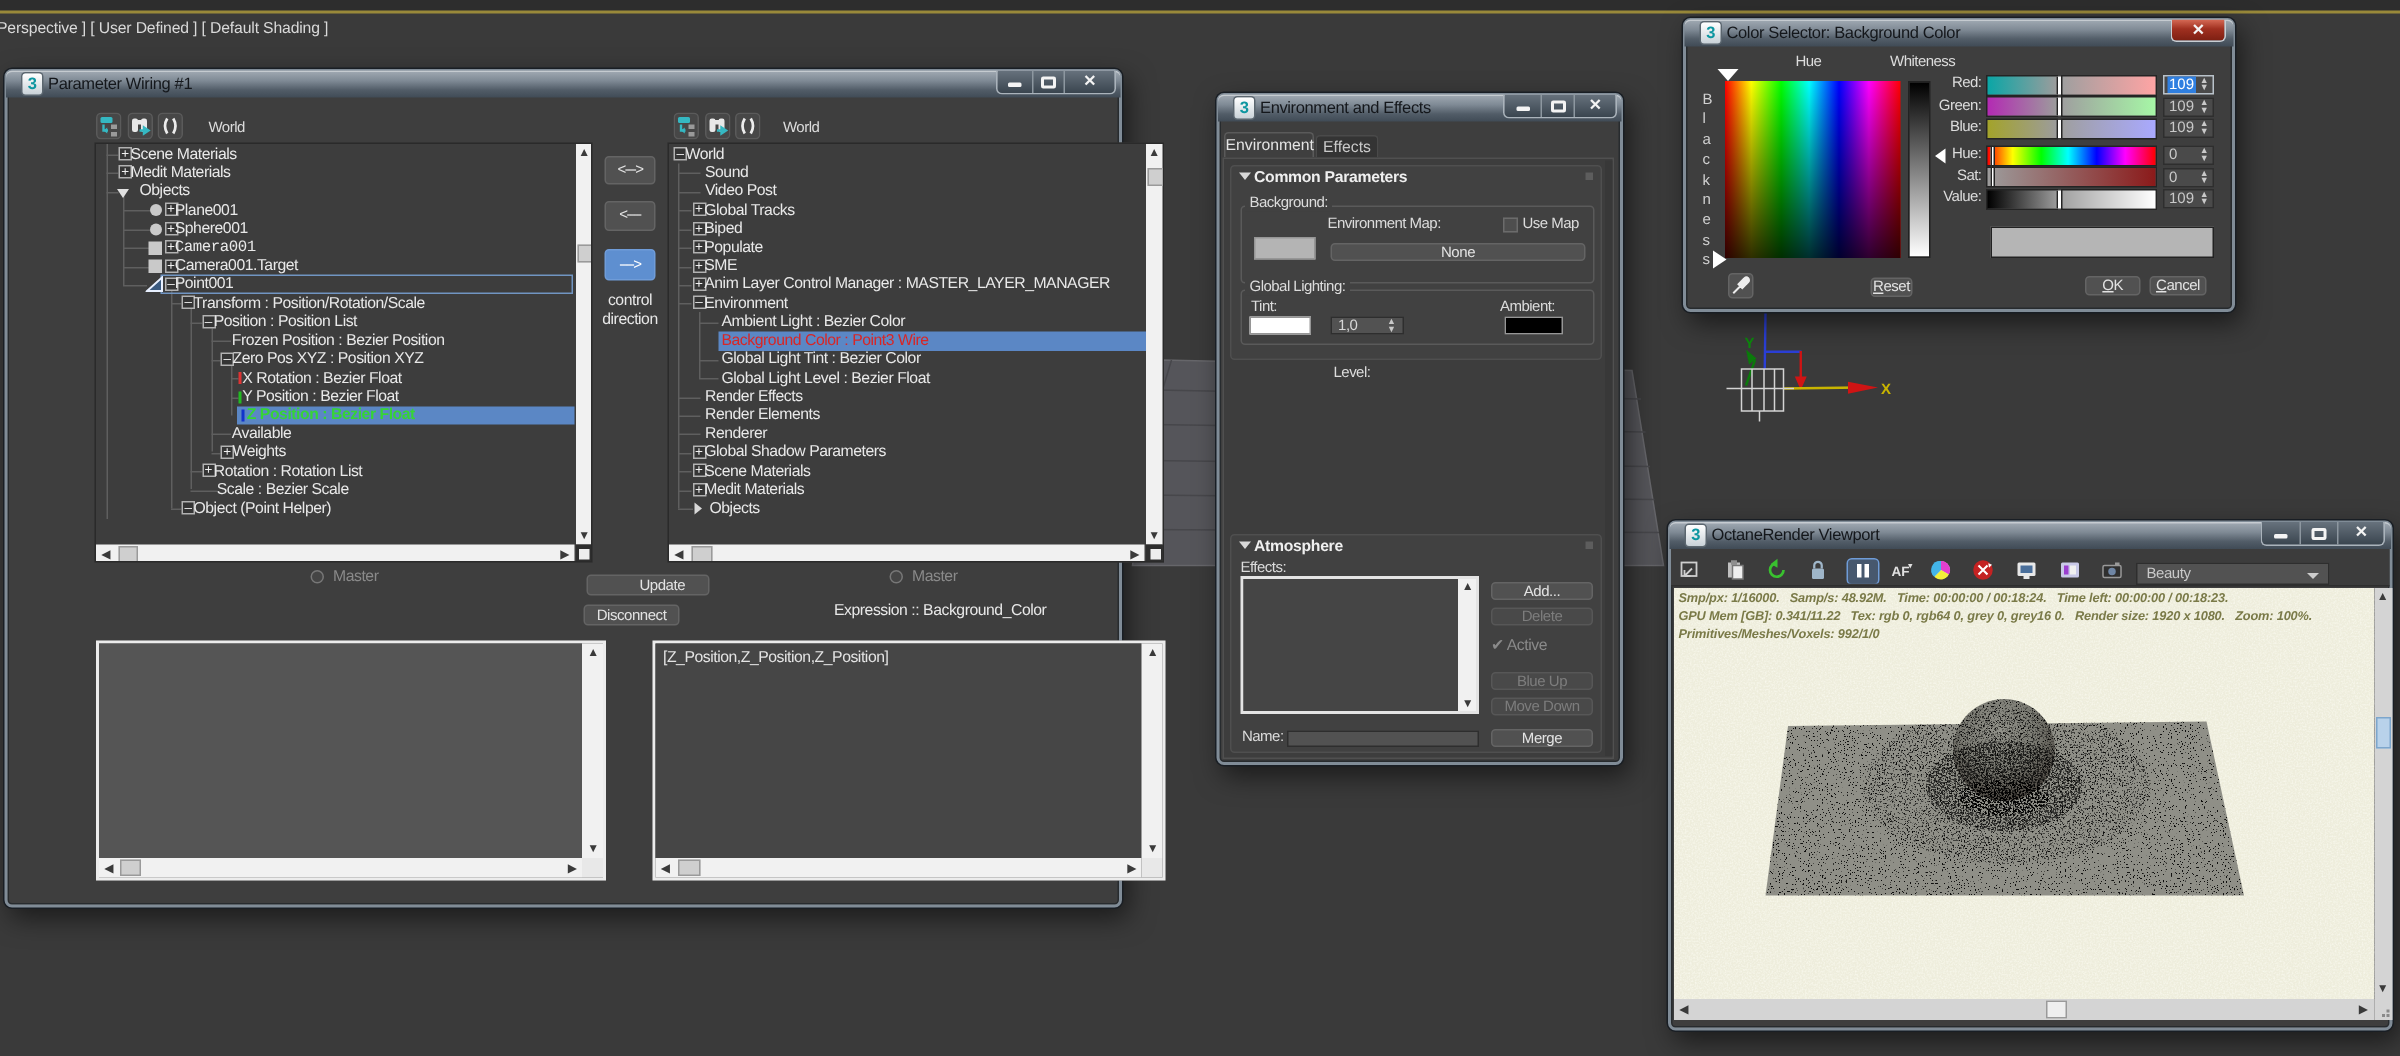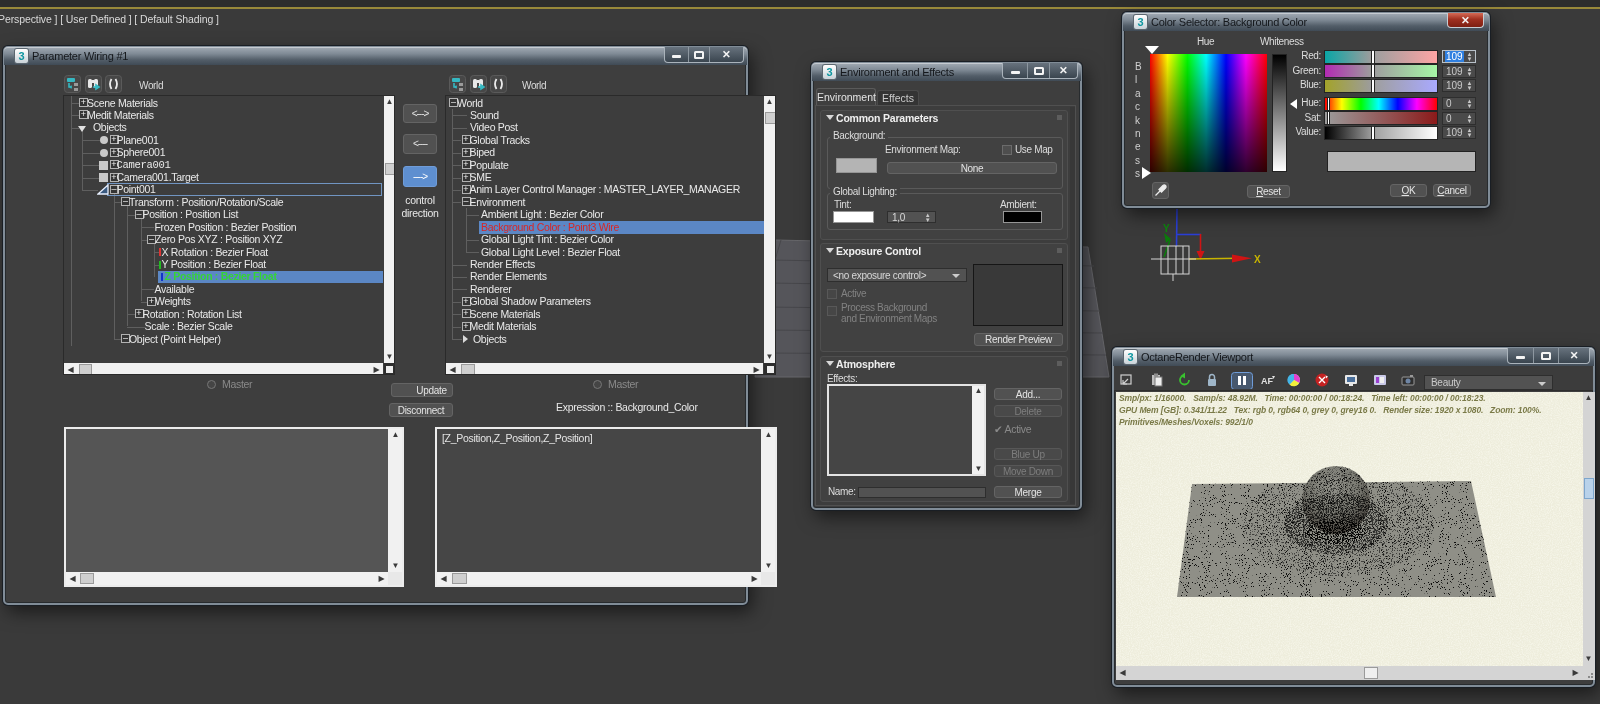--- a/index.html
+++ b/index.html
@@ -279,21 +279,21 @@
         </div>
       </div>
       <div class="btn" style="left:353px;top:39px;width:34px;height:19px;line-height:17px;font-size:10px;letter-spacing:-1px;">&lt;---&gt;</div>
       <div class="btn" style="left:353px;top:69px;width:34px;height:20px;line-height:18px;font-size:10px;letter-spacing:-1px;">&lt;----</div>
       <div class="btn" style="left:353px;top:101px;width:34px;height:21px;line-height:19px;font-size:10px;letter-spacing:-1px;background:#5e8fd0;border-color:#6f9cd8;color:#fff;">----&gt;</div>
       <div class="abs" style="left:338px;top:129px;width:64px;text-align:center;font-size:10.5px;letter-spacing:-0.3px;color:#e8e8e8;line-height:13px;">control<br>direction</div>
       <div class="abs" style="left:157px;top:314.5px;width:9px;height:9px;border-radius:50%;border:1px solid #777;background:#454545;"></div>
       <div class="abs" style="left:172px;top:313px;font-size:10.5px;letter-spacing:-0.3px;color:#8a8a8a;">Master</div>
       <div class="abs" style="left:543px;top:314.5px;width:9px;height:9px;border-radius:50%;border:1px solid #777;background:#454545;"></div>
       <div class="abs" style="left:558px;top:313px;font-size:10.5px;letter-spacing:-0.3px;color:#8a8a8a;">Master</div>
-      <div class="btn" style="left:341px;top:318px;width:62px;height:14px;line-height:13px;padding-left:19px;">Update</div>
+      <div class="btn" style="left:341px;top:318px;width:82px;height:14px;line-height:13px;padding-left:19px;">Update</div>
       <div class="btn" style="left:339px;top:338px;width:64px;height:14px;line-height:13px;">Disconnect</div>
       <div class="abs" style="left:506px;top:336px;font-size:10.5px;letter-spacing:-0.3px;color:#e8e8e8;">Expression :: Background_Color</div>
       <div class="abs" style="left:14px;top:362px;width:340px;height:160px;border:2px solid #ececec;background:#555;">
         <div class="abs" style="left:0;top:0;right:14px;bottom:13px;background:#555555;"></div>
         <div class="abs" style="right:0;top:0;width:14px;bottom:13px;background:#f1f1f1;"></div>
         <div class="arr" style="right:1px;top:1px;">▲</div>
         <div class="arr" style="right:1px;bottom:14px;">▼</div>
         <div class="abs" style="left:0;bottom:0;right:14px;height:13px;background:#f1f1f1;"></div>
         <div class="arr" style="left:1px;bottom:1px;">◀</div>
         <div class="arr" style="right:15px;bottom:1px;">▶</div>
@@ -350,32 +350,20 @@
         <div class="btn" style="left:66px;top:51px;width:170px;height:12px;line-height:11px;">None</div>
         <div class="grp" style="left:6px;top:82px;width:236px;height:37px;"></div>
         <div class="lbl" style="left:9px;top:75px;background:#414141;padding:0 3px;">Global Lighting:</div>
         <div class="lbl" style="left:13px;top:88px;">Tint:</div>
         <div class="lbl" style="left:68px;top:88px;margin-top:44px;">Level:</div>
         <div class="lbl" style="left:179px;top:88px;">Ambient:</div>
         <div class="abs" style="left:12px;top:100px;width:41px;height:12px;background:#fff;border:1px solid #969696;"></div>
         <div class="field" style="left:66px;top:100px;width:49px;height:12px;line-height:11px;padding-left:4px;">1,0<span class="spin" style="right:3px;top:1px;">▲<br>▼</span></div>
         <div class="abs" style="left:182px;top:100px;width:39px;height:12px;background:#000;border:1px solid #969696;"></div>
       </div>
-      <div class="roll" style="left:7px;top:162px;width:248px;height:109px;">
-        <div class="abs" style="left:5px;top:4px;width:0;height:0;border-left:4px solid transparent;border-right:4px solid transparent;border-top:5px solid #d8d8d8;"></div>
-        <div class="abs" style="left:15px;top:1px;font-weight:bold;font-size:10.5px;letter-spacing:-0.2px;color:#efefef;">Exposure Control</div>
-        <div class="abs" style="right:5px;top:4px;width:5px;height:5px;background:#5d5d5d;"></div>
-        <div class="field" style="left:6px;top:24px;width:140px;height:14px;line-height:13px;padding-left:5px;text-align:left;">&lt;no exposure control&gt;<span class="abs" style="right:6px;top:5px;width:0;height:0;border-left:4px solid transparent;border-right:4px solid transparent;border-top:4px solid #ccc;"></span></div>
-        <div class="abs" style="left:152px;top:20px;width:90px;height:62px;background:#393939;border:1px solid #161616;"></div>
-        <div class="chk" style="left:6px;top:45px;background:#464646;border-color:#585858;"></div>
-        <div class="lbl dim" style="left:20px;top:44px;">Active</div>
-        <div class="chk" style="left:6px;top:62px;background:#464646;border-color:#585858;"></div>
-        <div class="lbl dim" style="left:20px;top:58px;line-height:11px;">Process Background<br>and Environment Maps</div>
-        <div class="btn" style="left:153px;top:89px;width:89px;height:13px;line-height:12px;">Render Preview</div>
-      </div>
       <div class="roll" style="left:7px;top:275px;width:248px;height:146px;">
         <div class="abs" style="left:5px;top:4px;width:0;height:0;border-left:4px solid transparent;border-right:4px solid transparent;border-top:5px solid #d8d8d8;"></div>
         <div class="abs" style="left:15px;top:1px;font-weight:bold;font-size:10.5px;letter-spacing:-0.2px;color:#efefef;">Atmosphere</div>
         <div class="abs" style="right:5px;top:4px;width:5px;height:5px;background:#5d5d5d;"></div>
         <div class="lbl" style="left:6px;top:16px;">Effects:</div>
         <div class="abs" style="left:6px;top:27px;width:159px;height:92px;border:2px solid #e4e4e4;">
           <div class="abs" style="left:0;top:0;right:12px;bottom:0;background:#454545;"></div>
           <div class="abs" style="right:0;top:0;width:12px;bottom:0;background:#f1f1f1;"></div>
           <div class="arr" style="right:0;top:0;">▲</div>
           <div class="arr" style="right:0;bottom:0;">▼</div>
@@ -460,21 +448,21 @@
       <div class="abs" style="left:251px;top:95.5px;width:62px;height:12px;background:linear-gradient(90deg,#a2a2a2,#fff);box-shadow:0 0 0 1px #242424;"></div>
       <div class="abs" style="left:318px;top:95.0px;width:34px;height:13px;border:1px solid #2e2e2e;background:#4a4a4a;">
         <span class="abs" style="left:2px;top:0;font-size:10px;line-height:11px;color:#c9c9c9;padding:0 1px;">109</span>
         <span class="spin" style="right:1px;top:1px;">▲<br>▼</span>
       </div>
       <div class="abs" style="left:166px;top:68px;width:0;height:0;border-top:5px solid transparent;border-bottom:5px solid transparent;border-right:7px solid #fff;"></div>
       <div class="abs" style="left:203px;top:120px;width:149px;height:21px;background:#b5b5b5;border:1px solid #222;"></div>
       <div class="btn" style="left:28px;top:151px;width:17px;height:17px;"><svg width="15" height="15" viewBox="0 0 15 15">
           <path d="M2.5 12.5 l4.5-4.5 M7.5 7.5 l-1 -1 M9 3.5 l2.5 2.5 -3 3 -2.5-2.5 z M10 2.5 a1.6 1.6 0 0 1 2.5 2.5 l-1 1 -2.5-2.5 z" stroke="#ececec" stroke-width="1.3" fill="#ececec"></path>
         </svg></div>
-      <div class="btn" style="left:123px;top:154px;width:43px;height:13px;line-height:12px;"><u>R</u>eset</div>
+      <div class="btn" style="left:123px;top:154px;width:28px;height:13px;line-height:12px;"><u>R</u>eset</div>
       <div class="btn" style="left:266px;top:153px;width:37px;height:13px;line-height:12px;"><u>O</u>K</div>
       <div class="btn" style="left:309px;top:153px;width:38px;height:13px;line-height:12px;"><u>C</u>ancel</div>
     </div>
 </div>
 
 <div class="win" id="oct" style="left:1112px;top:347px;width:483px;height:340px;">
   <div class="tb">
       <div class="logo3">3</div>
       <div class="ttl">OctaneRender Viewport</div>
     <div class="wbtns" style="left:394px;width:83px;">

